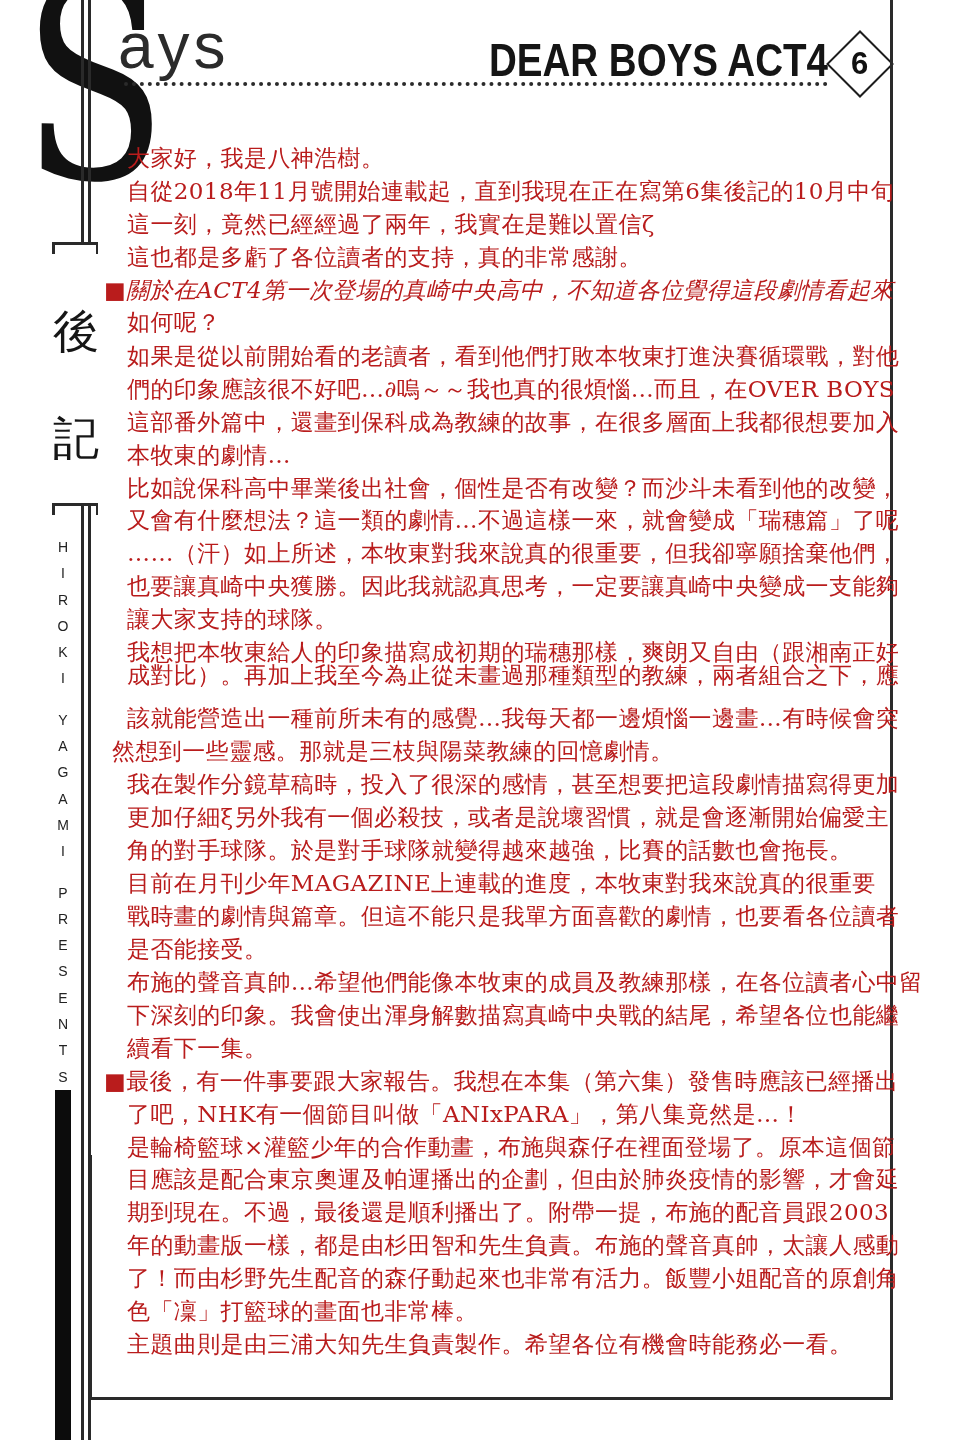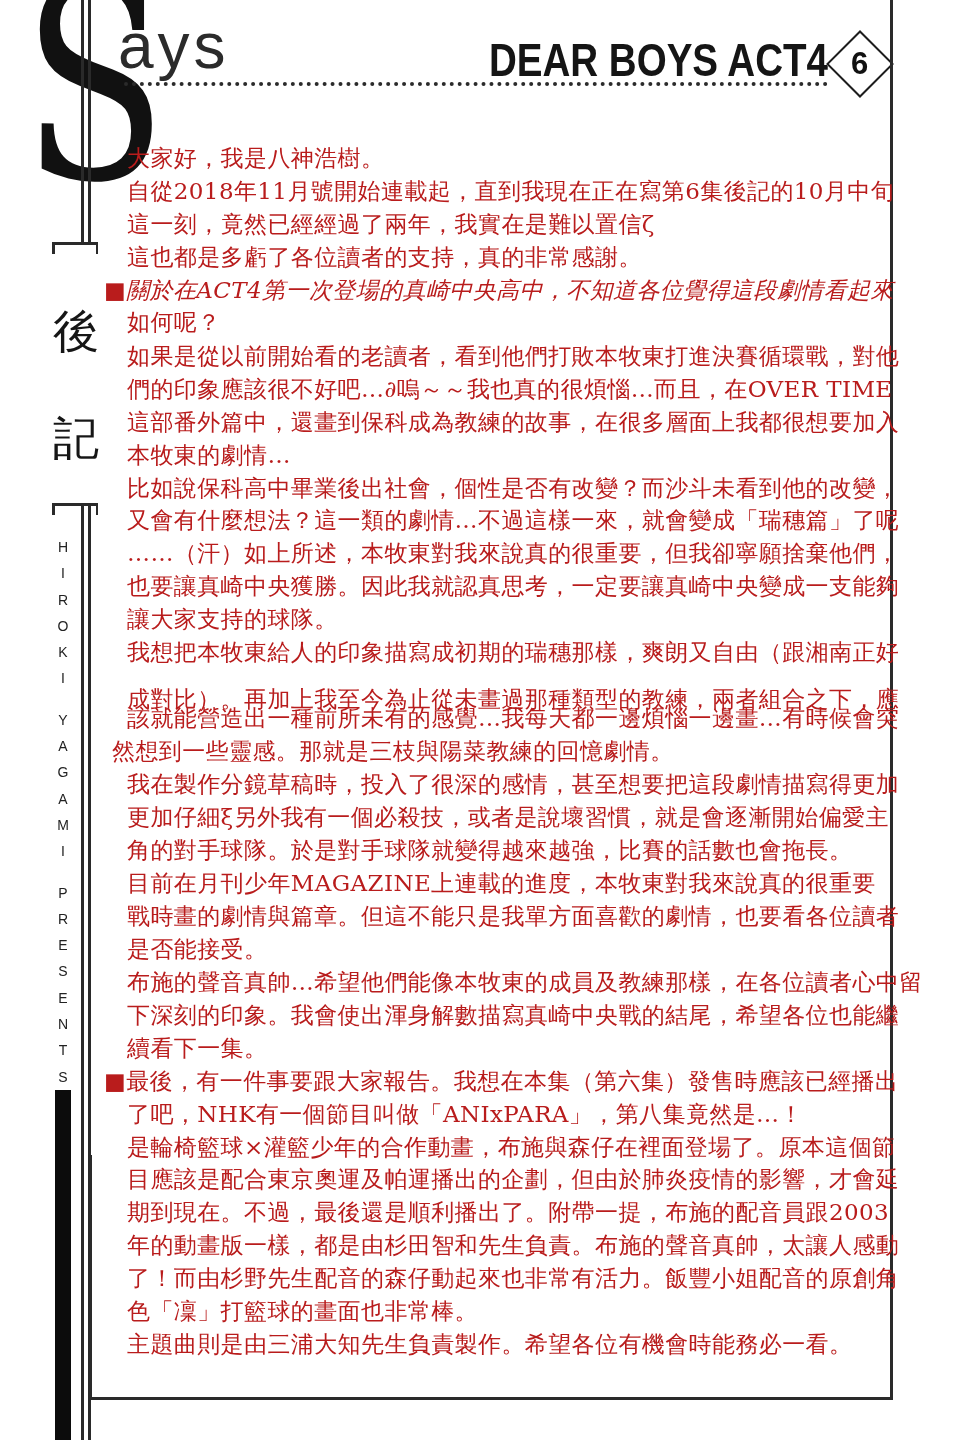--- a/index.html
+++ b/index.html
@@ -145,30 +145,30 @@
   <div class="vline border-left-stub"></div>
 
   <div id="body-lines">
       <div class="text-line" style="top: 147px; left: 127px;">大家好，我是八神浩樹。</div>
       <div class="text-line" style="top: 179.95px; left: 127px;">自從2018年11月號開始連載起，直到我現在正在寫第6集後記的10月中旬</div>
       <div class="text-line" style="top: 212.9px; left: 127px;">這一刻，竟然已經經過了兩年，我實在是難以置信ζ</div>
       <div class="text-line" style="top: 245.85px; left: 127px;">這也都是多虧了各位讀者的支持，真的非常感謝。</div>
       <div class="text-line" style="top: 278.8px; left: 104px; font-style: italic;">■關於在ACT4第一次登場的真崎中央高中，不知道各位覺得這段劇情看起來</div>
       <div class="text-line" style="top: 311px; left: 127px;">如何呢？</div>
       <div class="text-line" style="top: 344.7px; left: 127px;">如果是從以前開始看的老讀者，看到他們打敗本牧東打進決賽循環戰，對他</div>
-      <div class="text-line" style="top: 377.65px; left: 127px;">們的印象應該很不好吧…∂嗚～～我也真的很煩惱…而且，在OVER TIME</div>
+      <div class="text-line" style="top: 377.65px; left: 127px;">們的印象應該很不好吧…∂嗚～～我也真的很煩惱…而且，在OVER BOYS</div>
       <div class="text-line" style="top: 410.6px; left: 127px;">這部番外篇中，還畫到保科成為教練的故事，在很多層面上我都很想要加入</div>
       <div class="text-line" style="top: 443.55px; left: 127px;">本牧東的劇情…</div>
       <div class="text-line" style="top: 476.5px; left: 127px;">比如說保科高中畢業後出社會，個性是否有改變？而沙斗未看到他的改變，</div>
       <div class="text-line" style="top: 509.45px; left: 127px;">又會有什麼想法？這一類的劇情…不過這樣一來，就會變成「瑞穗篇」了呢</div>
       <div class="text-line" style="top: 542.4px; left: 127px;">……（汗）如上所述，本牧東對我來說真的很重要，但我卻寧願捨棄他們，</div>
       <div class="text-line" style="top: 575.35px; left: 127px;">也要讓真崎中央獲勝。因此我就認真思考，一定要讓真崎中央變成一支能夠</div>
       <div class="text-line" style="top: 608.3px; left: 127px;">讓大家支持的球隊。</div>
       <div class="text-line" style="top: 641.25px; left: 127px;">我想把本牧東給人的印象描寫成初期的瑞穗那樣，爽朗又自由（跟湘南正好</div>
-      <div class="text-line" style="top: 688px; left: 127px;">成對比）。再加上我至今為止從未畫過那種類型的教練，兩者組合之下，應</div>
+      <div class="text-line" style="top: 664px; left: 127px;">成對比）。再加上我至今為止從未畫過那種類型的教練，兩者組合之下，應</div>
       <div class="text-line" style="top: 707.15px; left: 127px;">該就能營造出一種前所未有的感覺…我每天都一邊煩惱一邊畫…有時候會突</div>
       <div class="text-line" style="top: 740.1px; left: 112px;">然想到一些靈感。那就是三枝與陽菜教練的回憶劇情。</div>
       <div class="text-line" style="top: 773.05px; left: 127px;">我在製作分鏡草稿時，投入了很深的感情，甚至想要把這段劇情描寫得更加</div>
       <div class="text-line" style="top: 806px; left: 127px; text-align: center;">更加仔細ξ另外我有一個必殺技，或者是說壞習慣，就是會逐漸開始偏愛主</div>
       <div class="text-line" style="top: 838.95px; left: 127px;">角的對手球隊。於是對手球隊就變得越來越強，比賽的話數也會拖長。</div>
       <div class="text-line" style="top: 871.9px; left: 127px;">目前在月刊少年MAGAZINE上連載的進度，本牧東對我來說真的很重要</div>
       <div class="text-line" style="top: 904.85px; left: 127px;">戰時畫的劇情與篇章。但這不能只是我單方面喜歡的劇情，也要看各位讀者</div>
       <div class="text-line" style="top: 937.8px; left: 127px;">是否能接受。</div>
       <div class="text-line" style="top: 970.75px; left: 127px;">布施的聲音真帥…希望他們能像本牧東的成員及教練那樣，在各位讀者心中留</div>
       <div class="text-line" style="top: 1003.7px; left: 127px;">下深刻的印象。我會使出渾身解數描寫真崎中央戰的結尾，希望各位也能繼</div>

